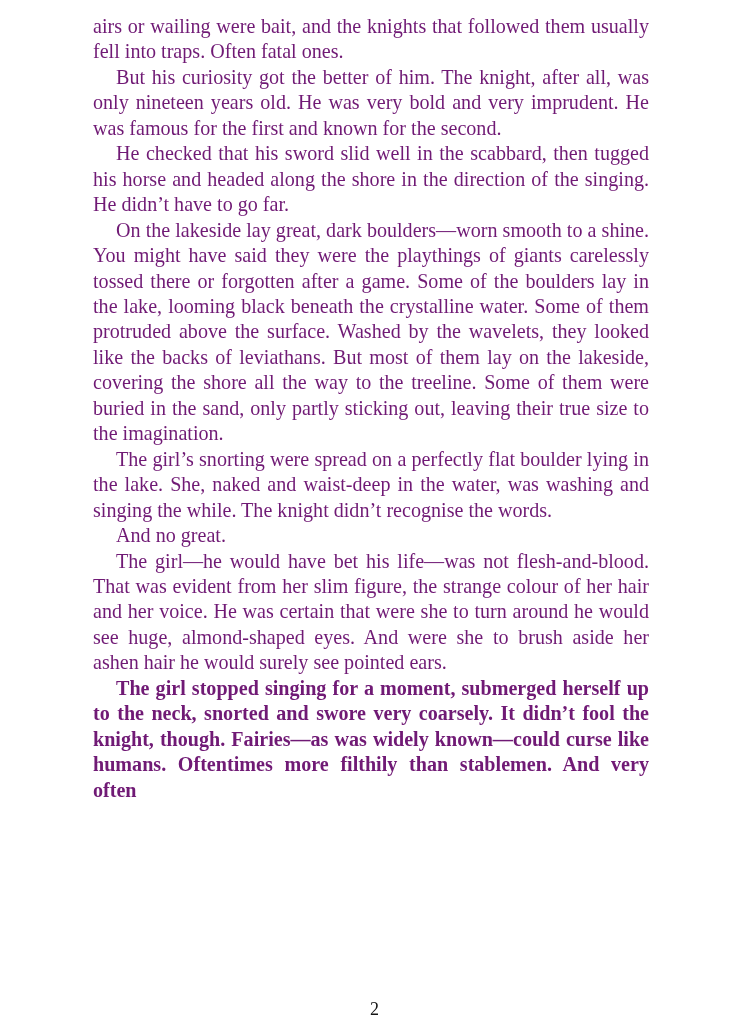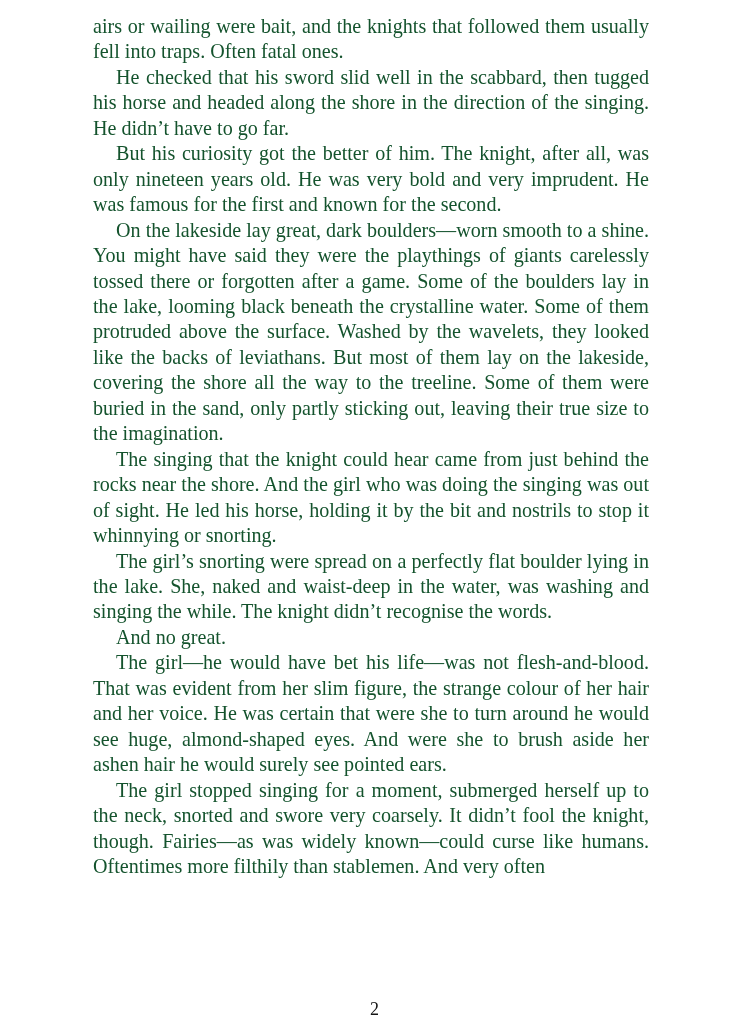--- a/index.html
+++ b/index.html
@@ -19,56 +19,56 @@
     position: absolute;
     left: 93px;
     top: 14px;
     width: 556px;
   }
   .para {
     margin: 0;
     font-family: "Liberation Serif", "DejaVu Serif", serif;
     font-size: 20.1px;
     line-height: 25.45px;
-    color: #14532d;
+    color: #701a75;
     text-align: justify;
     text-justify: inter-word;
     text-indent: 23px;
     -webkit-font-smoothing: antialiased;
     hyphens: none;
   }
   .para.no-indent {
     text-indent: 0;
   }
   .para:last-of-type {
     text-align: justify;
+    font-weight: bold;
   }
   .page-number {
     position: absolute;
     left: 0;
     right: 0;
     top: 1000px;
     text-align: center;
     font-family: "Liberation Serif", "DejaVu Serif", serif;
     font-size: 18px;
     color: #141414;
     line-height: 1;
   }
 </style>
 </head>
 <body>
 
 <div class="page">
 
   <div class="text-column">
     <p class="para no-indent">airs or wailing were bait, and the knights that followed them usually fell into traps. Often fatal ones.</p>
+    <p class="para">But his curiosity got the better of him. The knight, after all, was only nineteen years old. He was very bold and very imprudent. He was famous for the first and known for the second.</p>
     <p class="para">He checked that his sword slid well in the scabbard, then tugged his horse and headed along the shore in the direction of the singing. He didn’t have to go far.</p>
-    <p class="para">But his curiosity got the better of him. The knight, after all, was only nineteen years old. He was very bold and very imprudent. He was famous for the first and known for the second.</p>
     <p class="para">On the lakeside lay great, dark boulders—worn smooth to a shine. You might have said they were the playthings of giants carelessly tossed there or forgotten after a game. Some of the boulders lay in the lake, looming black beneath the crystalline water. Some of them protruded above the surface. Washed by the wavelets, they looked like the backs of leviathans. But most of them lay on the lakeside, covering the shore all the way to the treeline. Some of them were buried in the sand, only partly sticking out, leaving their true size to the imagination.</p>
-    <p class="para">The singing that the knight could hear came from just behind the rocks near the shore. And the girl who was doing the singing was out of sight. He led his horse, holding it by the bit and nostrils to stop it whinnying or snorting.</p>
     <p class="para">The girl’s snorting were spread on a perfectly flat boulder lying in the lake. She, naked and waist-deep in the water, was washing and singing the while. The knight didn’t recognise the words.</p>
     <p class="para">And no great.</p>
     <p class="para">The girl—he would have bet his life—was not flesh-and-blood. That was evident from her slim figure, the strange colour of her hair and her voice. He was certain that were she to turn around he would see huge, almond-shaped eyes. And were she to brush aside her ashen hair he would surely see pointed ears.</p>
     <p class="para">The girl stopped singing for a moment, submerged herself up to the neck, snorted and swore very coarsely. It didn’t fool the knight, though. Fairies—as was widely known—could curse like humans. Oftentimes more filthily than stablemen. And very often</p>
   </div>
 
   <div class="page-number">2</div>
 
 </div>
 

